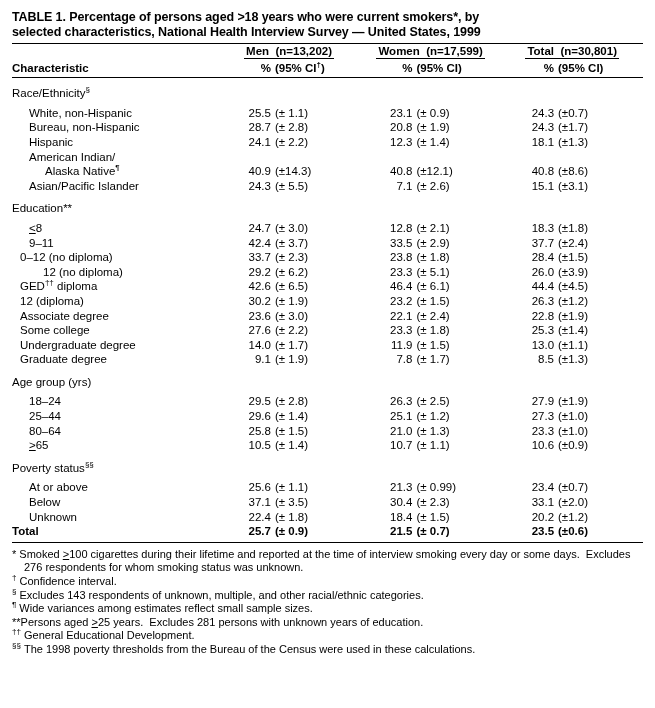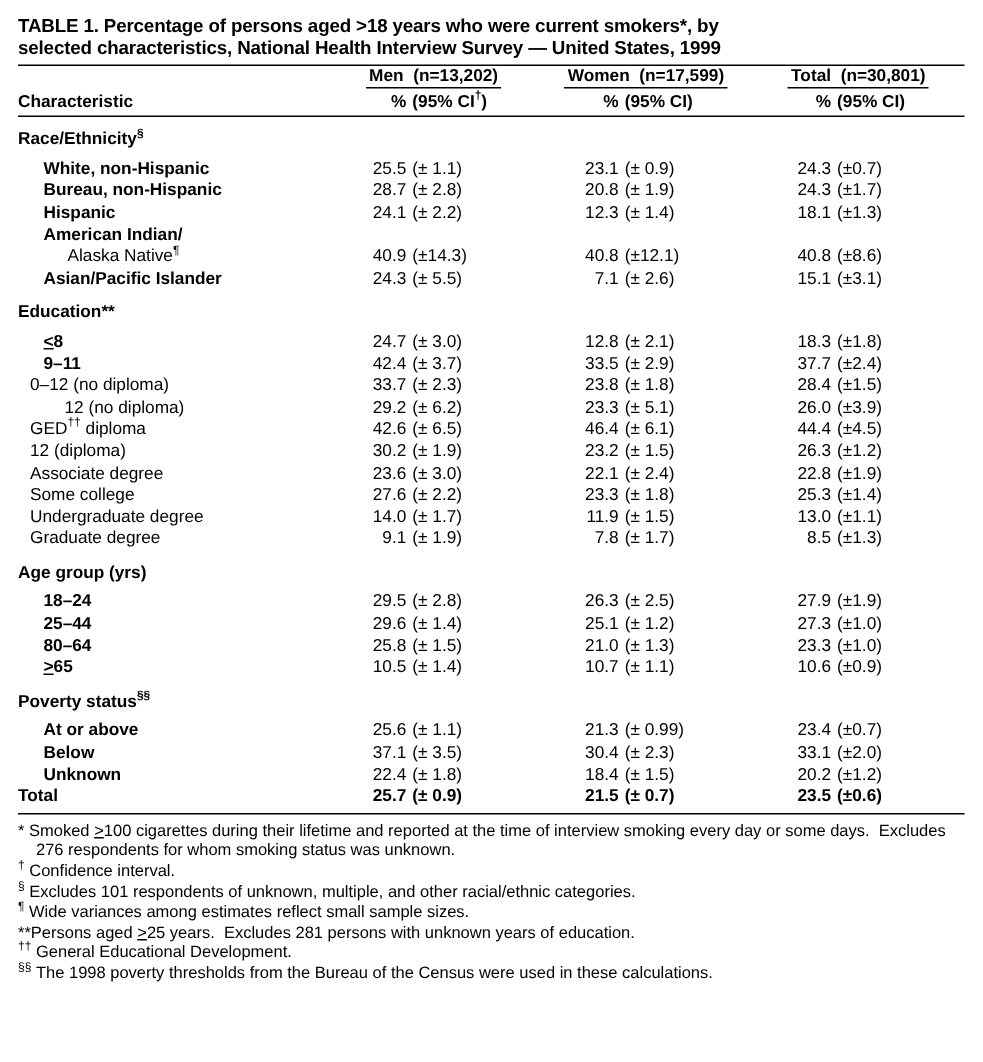--- a/index.html
+++ b/index.html
@@ -56,22 +56,22 @@
   .underline-span {
     border-bottom: 1.4px solid #000;
     padding: 0 2px 1px 2px;
     text-align: right;
   }
   .hdr-sub {
     font-weight: bold;
     font-size: 11.5px;
   }
   .hdr-row td { padding-bottom: 2px !important; }
-  .char-bold { font-weight: bold; }
-  .indent1 { padding-left: 17px !important; font-weight: bold; }
+  .char-bold { font-weight: normal; }
+  .indent1 { padding-left: 17px !important; }
   .indent2 { padding-left: 8px !important; margin-top: 44px; }
   .indent3 { padding-left: 33px !important; }
   .indent-num { padding-left: 31px !important; }
   .spacer td { height: 8px; line-height: 8px; font-size: 1px; }
   .spacer-sm td { height: 5px; line-height: 5px; font-size: 1px; }
   .total-row td { font-weight: bold; }
   u.u { text-decoration: underline; }
   .footnotes {
     font-size: 11px;
     line-height: 13.6px;
@@ -402,20 +402,20 @@
       </tr>
 
     </tbody>
   </table>
 
   <div class="rule"></div>
 
   <div class="footnotes">
     <span class="fn">*&nbsp;Smoked <u class="u">&gt;</u>100 cigarettes during their lifetime and reported at the time of interview smoking every day or some days.&nbsp; Excludes 276 respondents for whom smoking status was unknown.</span>
     <span class="fn"><sup>†</sup>&nbsp;<span>Confidence interval.</span></span>
-    <span class="fn"><sup>§</sup>&nbsp;<span>Excludes 101 respondents of unknown, multiple, and other racial/ethnic categories.</span></span>
+    <span class="fn"><sup>§</sup>&nbsp;<span>Excludes 143 respondents of unknown, multiple, and other racial/ethnic categories.</span></span>
     <span class="fn"><sup>¶</sup>&nbsp;<span>Wide variances among estimates reflect small sample sizes.</span></span>
     <span class="fn">**Persons aged <u class="u">&gt;</u>25 years.&nbsp; Excludes 281 persons with unknown years of education.</span>
     <span class="fn"><sup>††</sup>&nbsp;<span>General Educational Development.</span></span>
     <span class="fn"><sup>§§</sup>&nbsp;<span>The 1998 poverty thresholds from the Bureau of the Census were used in these calculations.</span></span>
   </div>
 
 </div>
 
 </body></html>

